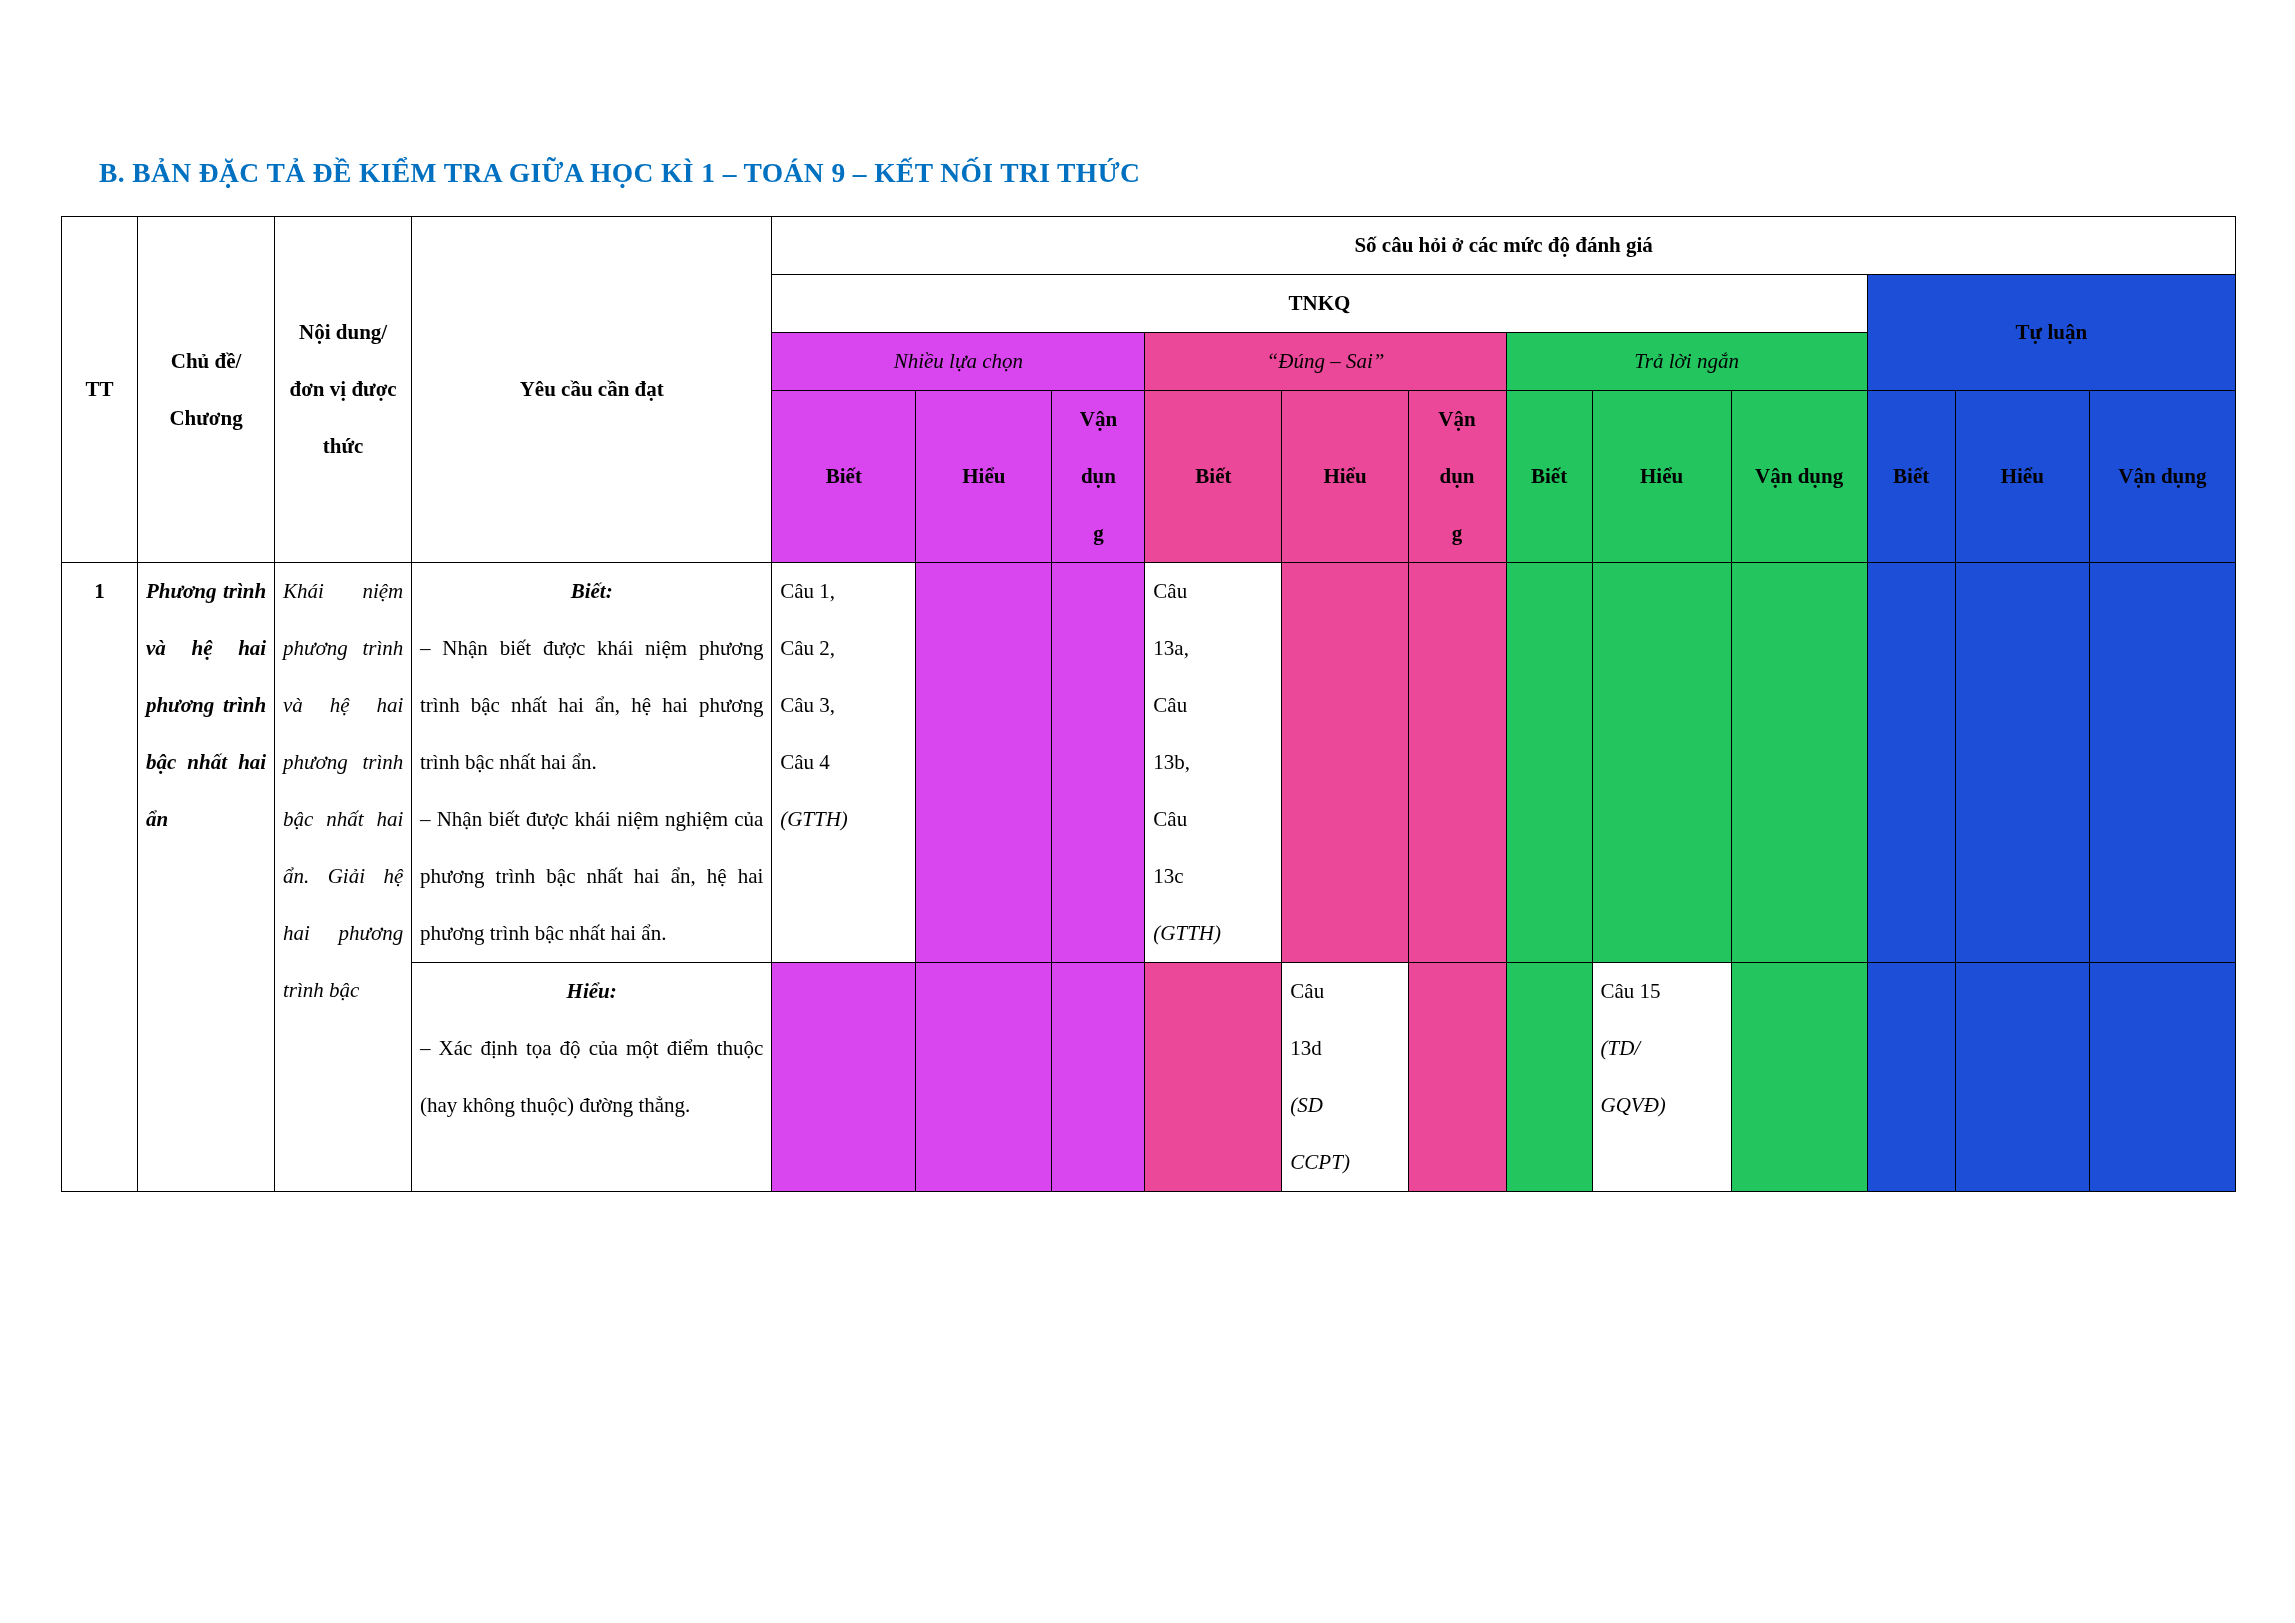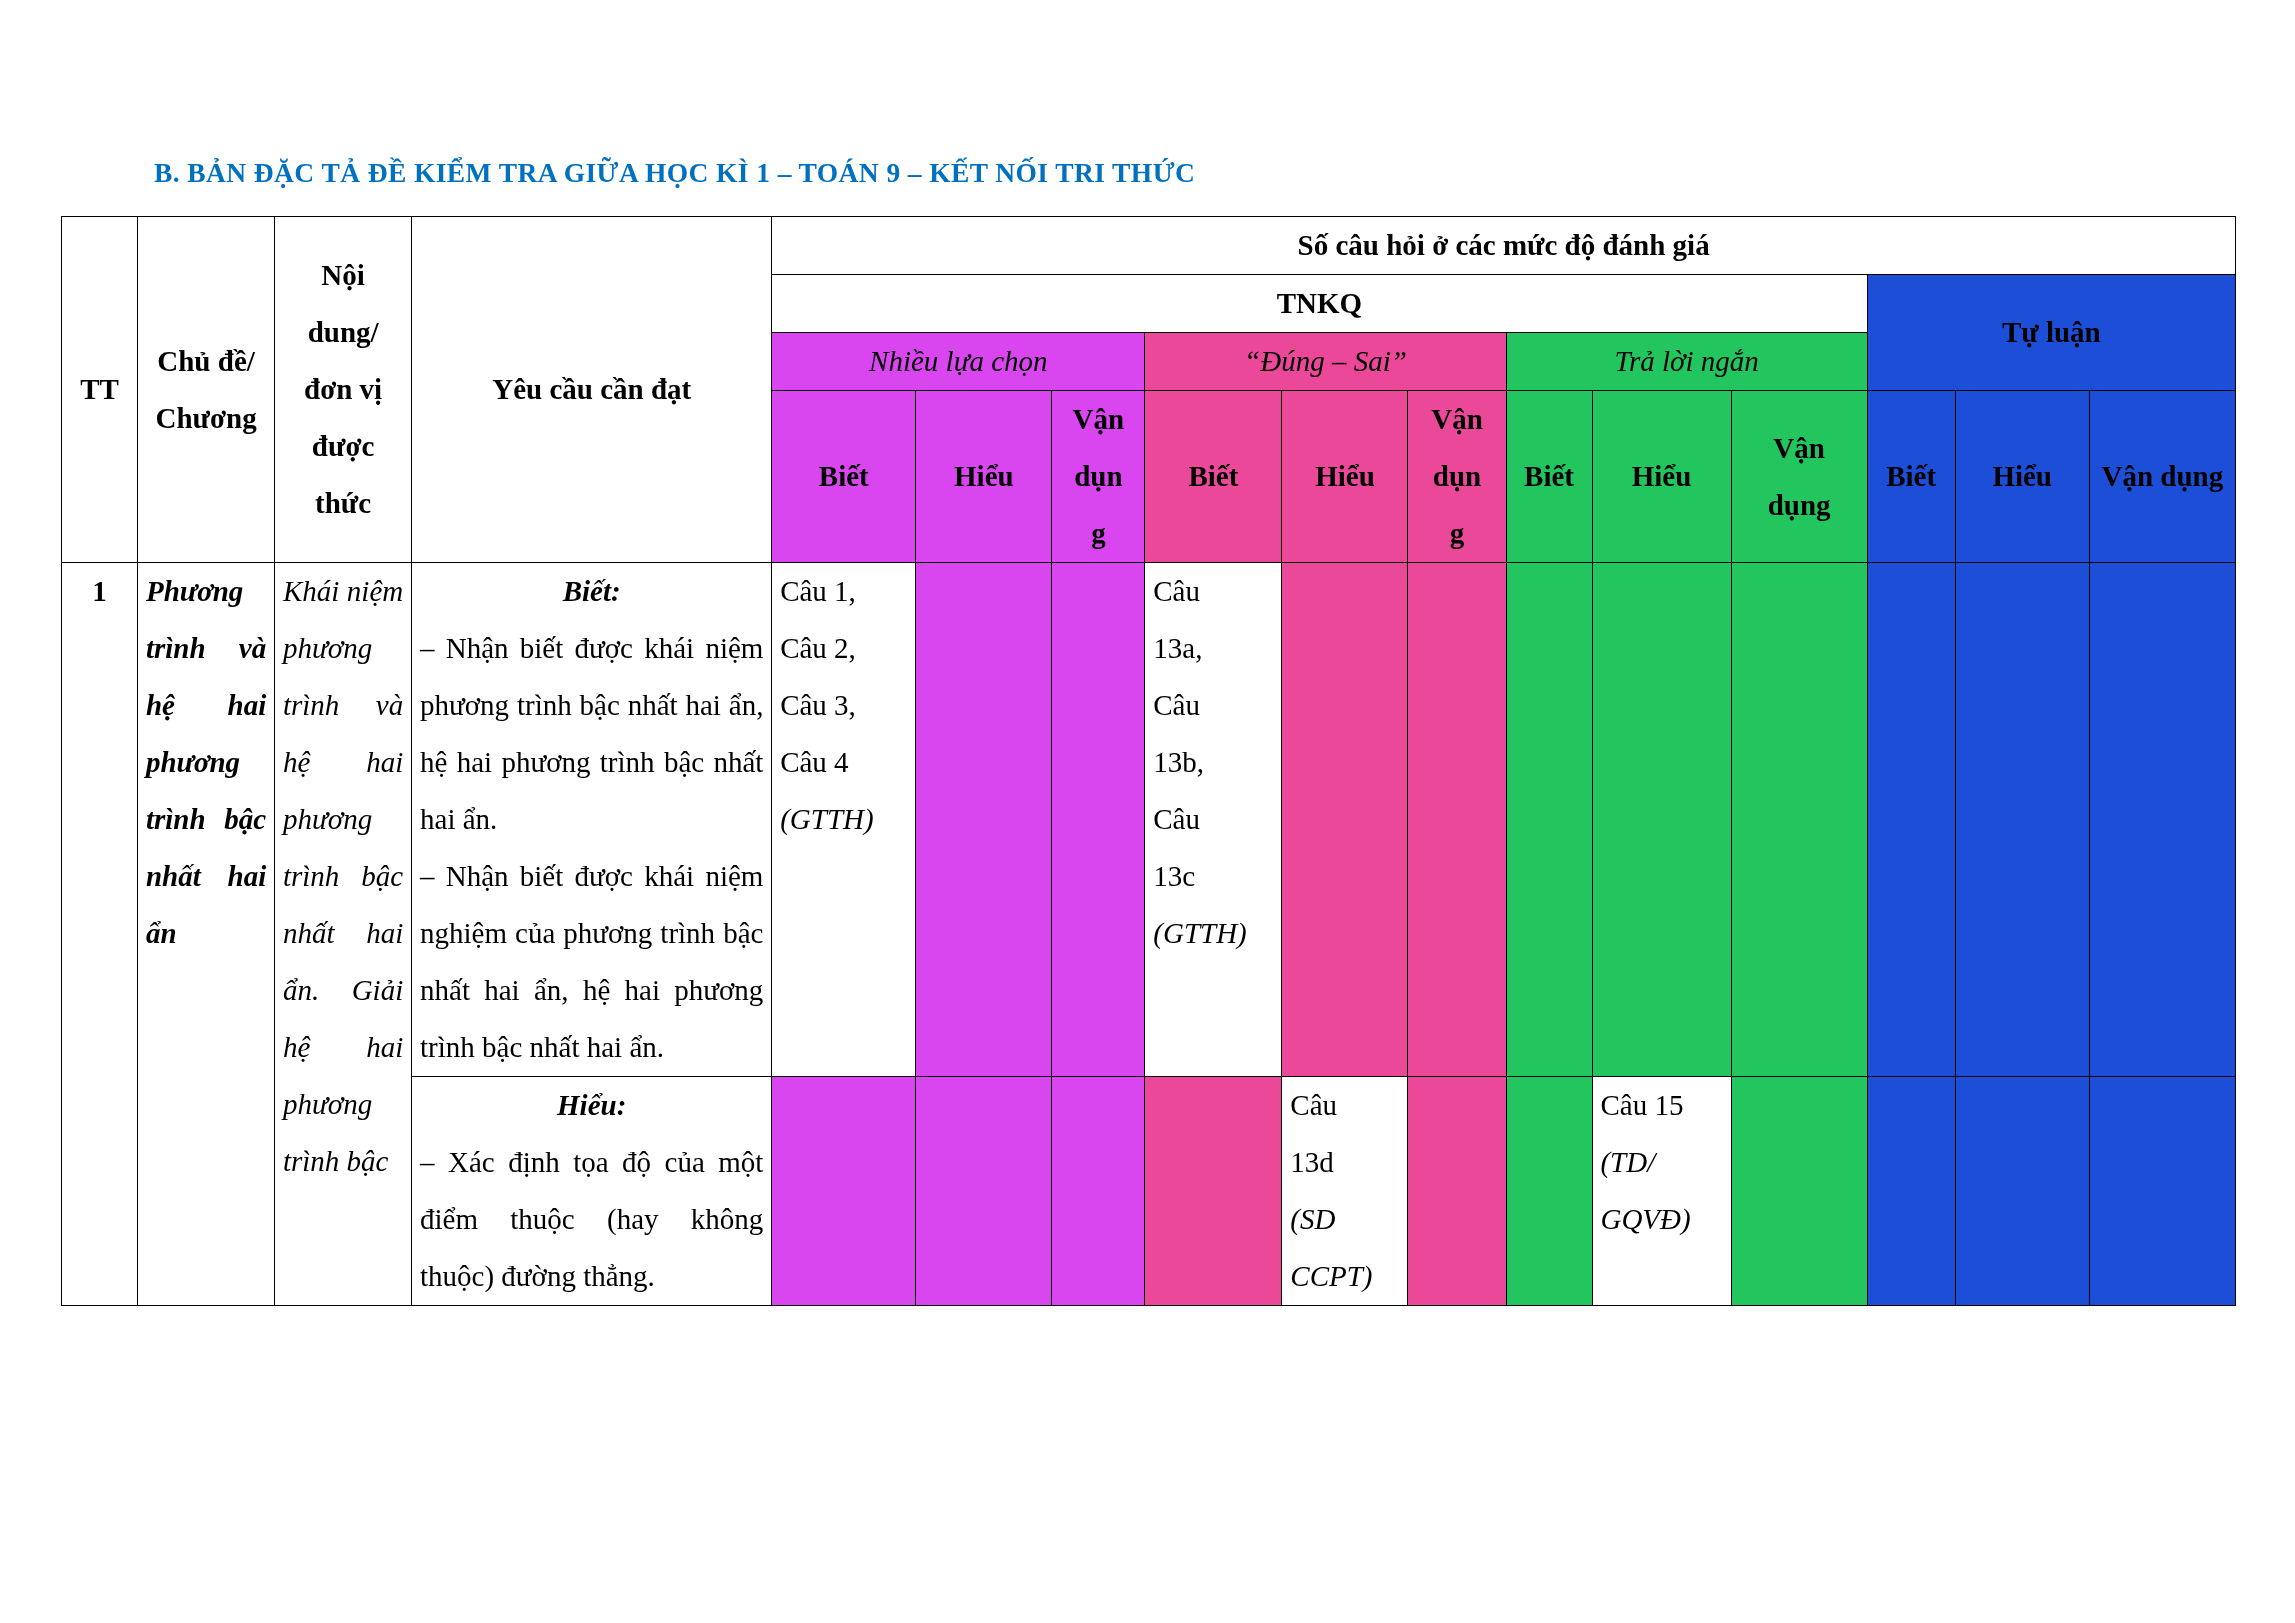--- a/index.html
+++ b/index.html
@@ -10,36 +10,36 @@
     background: #ffffff;
     font-family: "Liberation Serif", serif;
     color: #000000;
     overflow: hidden;
   }
   .doc {
     padding-top: 157px;
     padding-left: 61px;
   }
   .doc-title {
-    margin-left: 93px;
+    margin-left: 38px;
     margin-bottom: 27px;
     font-size: 27.5px;
     font-weight: bold;
     color: #0070C0;
     letter-spacing: 0.4px;
   }
   table.spec {
     border-collapse: collapse;
     table-layout: fixed;
     width: 2175px;
     background: #ffffff;
   }
   .spec th, .spec td {
     border: 1.6px solid #000000;
-    font-size: 29px;
+    font-size: 21px;
     line-height: 57px;
     padding: 0 7.9px;
     overflow: hidden;
   }
   .spec th {
     font-weight: bold;
     text-align: center;
     vertical-align: middle;
   }
   .spec th.grp {

